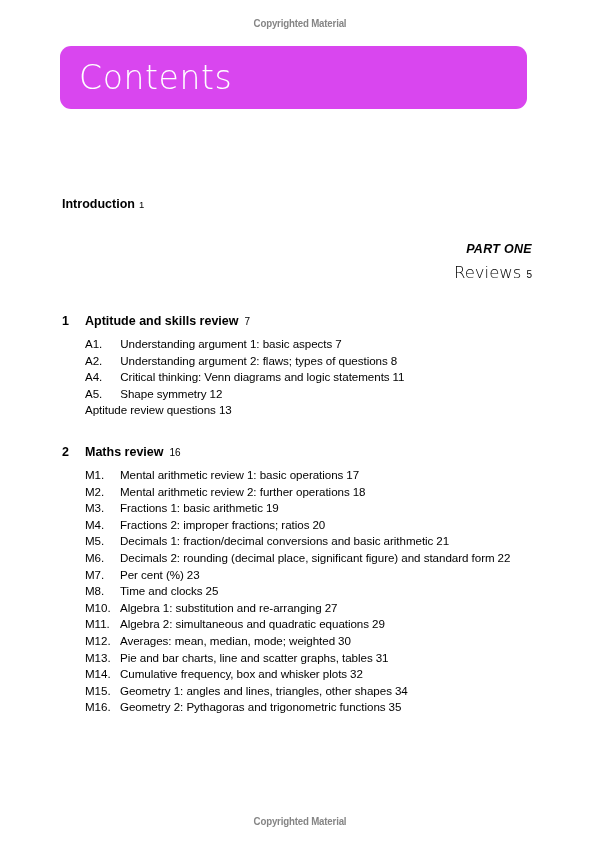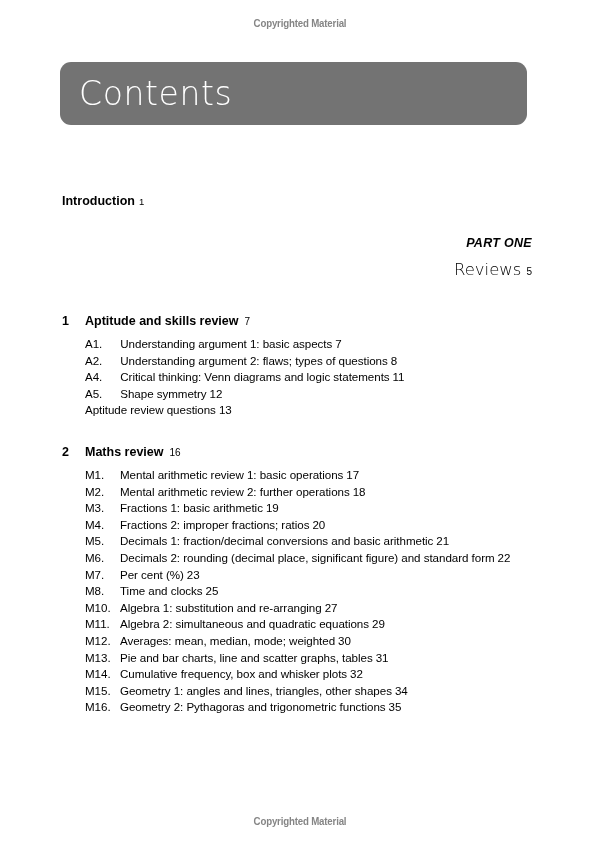--- a/index.html
+++ b/index.html
@@ -35,24 +35,24 @@
     letter-spacing: -0.2px;
     transform: scaleX(0.88);
   }
   .copyright-top { top: 17px; }
   .copyright-bottom { top: 815px; }
 
   
   .title-banner {
     position: absolute;
     left: 60px;
-    top: 62px;
+    top: 46px;
     width: 467px;
     height: 63px;
-    background: #737373;
+    background: #d946ef;
     border-radius: 11px;
     box-sizing: border-box;
   }
   .title-banner-text {
     position: absolute;
     left: 19px;
     top: 13px;
     color: #ffffff;
     font-family: "DejaVu Sans", sans-serif;
     font-size: 33px;
@@ -66,41 +66,41 @@
   .toc {
     position: absolute;
     left: 62px;
     top: 193px;
     width: 470px;
   }
 
   .front-entry {
     font-size: 12.5px;
     font-weight: bold;
-    line-height: 16px;
+    line-height: 23px;
     margin-bottom: 4px;
     white-space: nowrap;
   }
 
   .part-block {
     margin-top: 25px;
     text-align: right;
   }
   .part-label {
     font-size: 12.5px;
     font-weight: bold;
     font-style: italic;
     letter-spacing: 0.3px;
     line-height: 16px;
   }
   .part-title {
     font-family: "DejaVu Sans", sans-serif;
     font-size: 16.5px;
     font-weight: 300;
-    line-height: 32px;
+    line-height: 26px;
     margin-top: 3px;
   }
 
   .pagenum {
     font-size: 9.5px;
     font-weight: normal;
     font-style: normal;
     font-family: "Liberation Sans", sans-serif;
     margin-left: 4px;
   }

